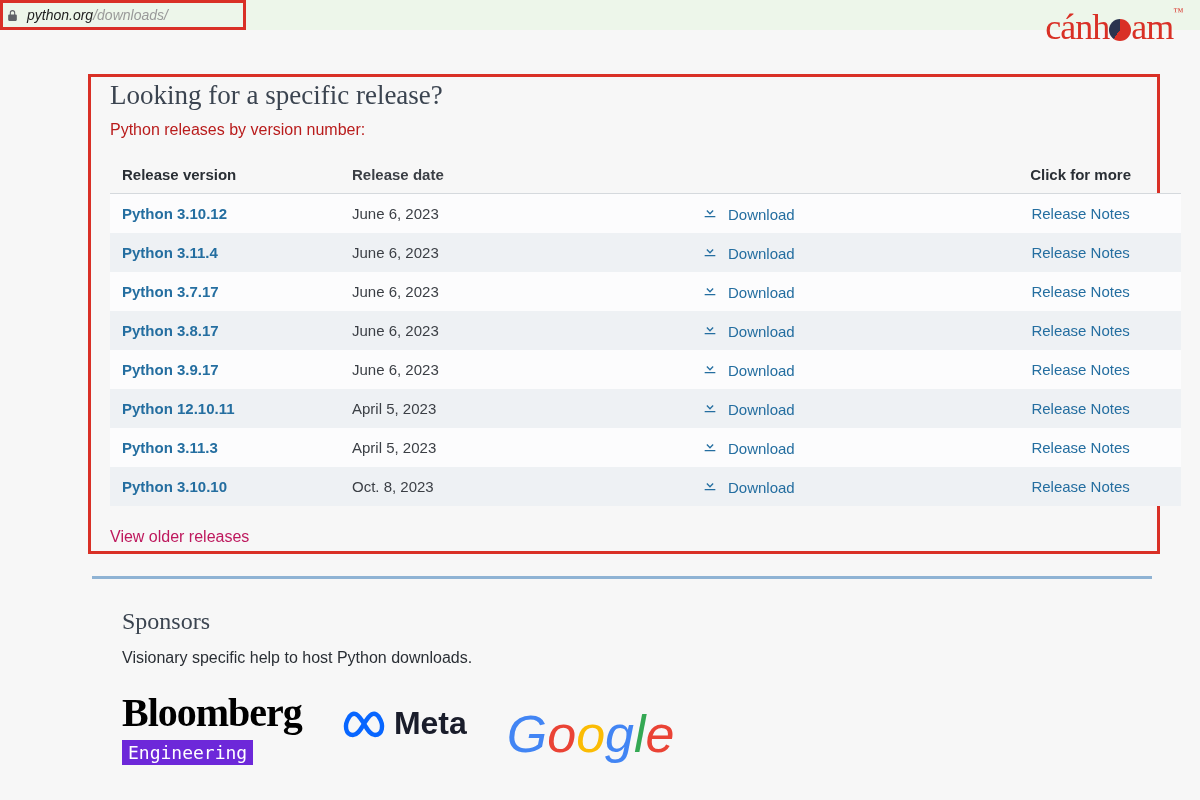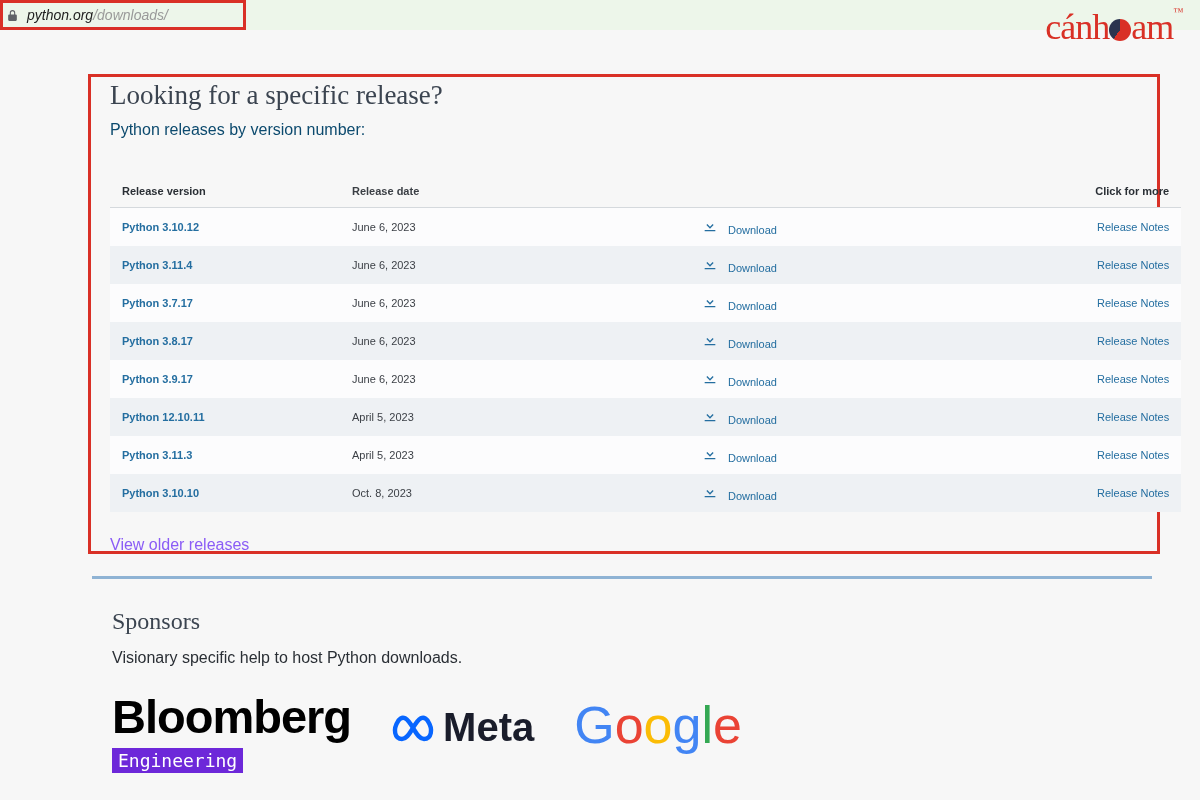--- a/index.html
+++ b/index.html
@@ -70,114 +70,115 @@
     width: 1030px;
   }
   .section-title {
     font-family: Georgia, "Times New Roman", serif;
     font-size: 27px;
     color: #3b4450;
     margin-bottom: 10px;
   }
   .section-sub {
     font-size: 16px;
-    color: #0c4a6e;
-    margin-bottom: 40px;
+    color: #b91c1c;
+    margin-bottom: 21px;
   }
   .release-table {
     width: 104%;
     margin-left: 0px;
   }
   .thead, .trow {
     display: flex;
     align-items: center;
-    font-size: 11px;
+    font-size: 15px;
   }
   .thead {
     font-weight: 700;
     color: #2a2f35;
     padding: 6px 12px 10px 12px;
     border-bottom: 1px solid #d5d9dd;
   }
   .trow {
     padding: 10px 12px;
     color: #2a2f35;
   }
   .trow:nth-child(even) { background: #eef1f4; }
   .trow:nth-child(odd) { background: #fcfcfd; }
   .col-version { width: 230px; }
   .col-date    { width: 350px; color:#3b3f45; }
   .col-dl      { width: 290px; }
-  .col-notes   { flex: 1; text-align:right; }
+  .col-notes   { flex: 1; text-align:center; }
   .thead .col-notes { font-weight:700; }
   .link { color: #246ea0; font-weight: 600; cursor: pointer; }
   .link-plain { color: #246ea0; cursor: pointer; }
   .dl-icon {
     color:#246ea0;
     margin-right: 10px;
     display:inline-block;
   }
   .table-clip {
     height: 316px;
     overflow: hidden;
   }
   .older-link {
-    margin-top: 12px;
+    margin-top: 18px;
     font-size: 16px;
-    color: #8b5cf6;
+    color: #be185d;
     cursor:pointer;
   }
   .divider {
     position:absolute;
     top: 576px;
     left: 92px;
     width: 1060px;
     border-top: 3px solid #8fb3d4;
   }
   .sponsors {
     position:absolute;
     top: 608px;
-    left: 112px;
+    left: 122px;
     width: 1000px;
   }
   .sponsors h2 {
     font-family: Georgia, serif;
     font-size: 24px;
     color: #3b4450;
     font-weight: normal;
     margin-bottom: 14px;
   }
   .sponsors p { font-size: 16px; color:#2a2f35; margin-bottom: 22px;}
   .sponsor-row { display:flex; align-items:flex-start; gap:40px;}
   .bloomberg {
-    font-family: Liberation Sans, sans-serif;
+    font-family: Liberation Serif, serif;
     font-weight: 800;
-    font-size: 47px;
+    font-size: 40px;
     letter-spacing: -1px;
     color:#000;
   }
   .bloomberg-sub {
     background:#6d28d9; color:#fff;
     font-family: monospace;
     font-size: 18px;
     padding: 2px 6px;
     display:inline-block;
     margin-top:4px;
   }
   .meta {
     display:flex; align-items:center; gap:8px;
-    font-size: 40px; font-weight:600; color:#1a1d2b;
+    font-size: 32px; font-weight:600; color:#1a1d2b;
     margin-top: 16px;
   }
   .meta-logo {
     width:44px;height:30px;
   }
   .google {
     font-size: 52px; font-weight:500;
-    margin-top: 6px;
+    margin-top: 15px;
+    font-style: italic;
   }
   .g-b{color:#4285F4}.g-r{color:#EA4335}.g-y{color:#FBBC05}.g-g{color:#34A853}
 </style>
 </head>
 <body>
 
 <div class="url-bar">
   <span class="lock">
     <svg width="13" height="13" viewBox="0 0 24 24" fill="#5f6368">
         <path d="M12 2a5 5 0 0 0-5 5v3H6a2 2 0 0 0-2 2v8a2 2 0 0 0 2 2h12a2 2 0 0 0 2-2v-8a2 2 0 0 0-2-2h-1V7a5 5 0 0 0-5-5zm-3 5a3 3 0 1 1 6 0v3H9V7z"></path>

